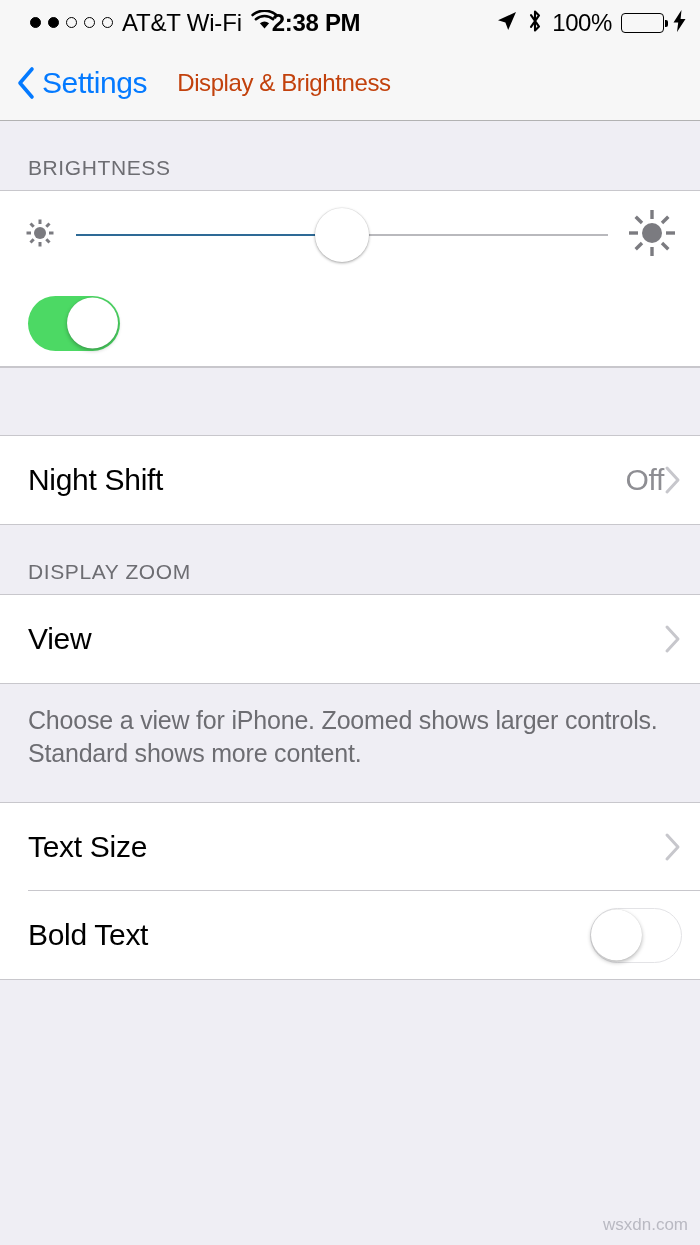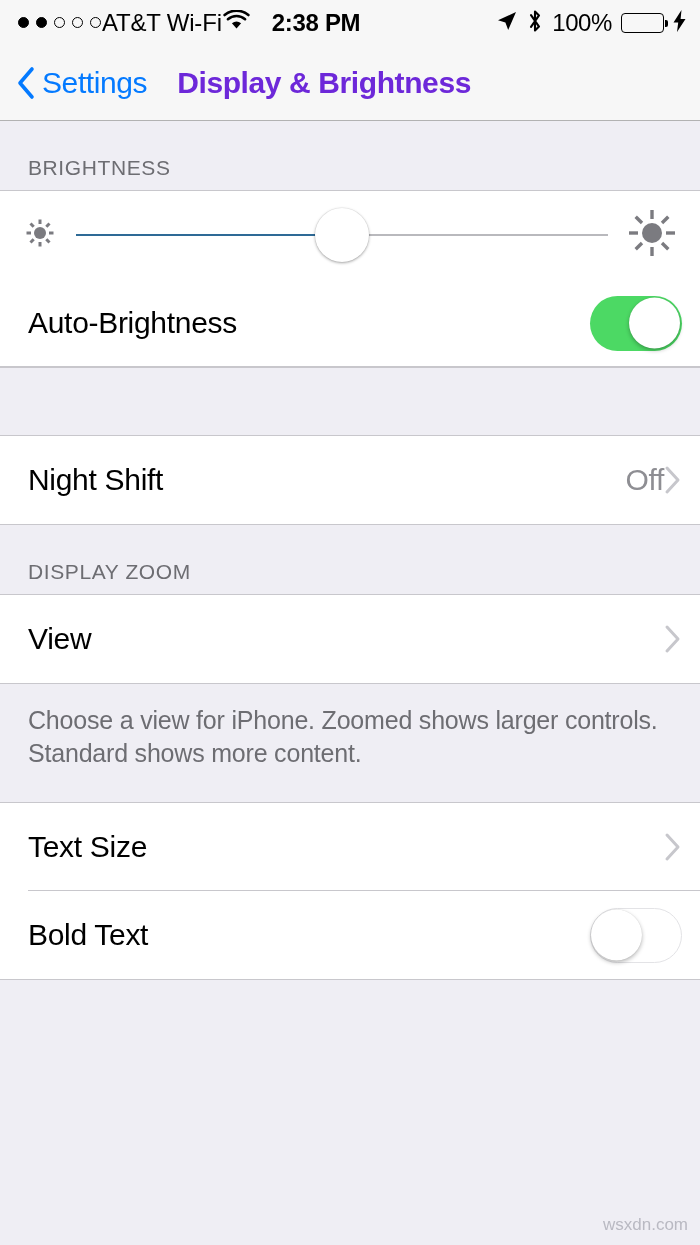--- a/index.html
+++ b/index.html
@@ -10,21 +10,21 @@
     -webkit-font-smoothing:antialiased;
     overflow:hidden;
   }
   #screen { position:relative; width:700px; height:1245px; background:#efeef4; }
 
   
   .statusbar{
     position:absolute; top:0; left:0; width:700px; height:45px;
     background:#f7f7f7; display:flex; align-items:center;
   }
-  .sb-left{ position:absolute; left:18px; display:flex; align-items:center; gap:1px; }
+  .sb-left{ position:absolute; left:30px; display:flex; align-items:center; gap:9px; }
   .dots{ display:flex; align-items:center; gap:7px; }
   .dot{ width:11px; height:11px; border-radius:50%; border:1.6px solid #000; }
   .dot.filled{ background:#000; }
   .carrier{ font-size:24px; color:#000; letter-spacing:-0.2px; }
   .wifi{ display:inline-block; }
   .sb-center{
     position:absolute; left:0; width:632px; text-align:center;
     font-size:24px; font-weight:bold; color:#000; letter-spacing:-0.3px;
   }
   .sb-right{ position:absolute; right:14px; display:flex; align-items:center; gap:9px; }
@@ -35,21 +35,21 @@
 
   
   .navbar{
     position:absolute; top:45px; left:0; width:700px; height:76px;
     background:#f7f7f7; border-bottom:1px solid #b2b2b2;
     display:flex; align-items:center;
   }
   .backbtn{ display:flex; margin-left:16px; cursor:pointer; }
   .chev-back{ width:20px; height:20px; margin-right:6px; }
   .back-label{ font-size:30px; color:#047aff; letter-spacing:-0.4px; }
-  .nav-title{ font-size:30px; font-weight:bold; color:#6d28d9; margin-left:30px; letter-spacing:-0.4px; }
+  .nav-title{ font-size:24px; font-weight:normal; color:#c2410c; margin-left:30px; letter-spacing:-0.4px; }
 
   
   .content{ position:absolute; top:121px; left:0; width:700px; height:1124px; background:#efeef4; }
 
   .group-header{
     font-size:21px; color:#6d6d72; letter-spacing:0.6px;
     padding:0 0 0 28px; display:flex; align-items:flex-end; height:100%;
     padding-bottom:10px;
   }
   .spacer{ background:#efeef4; }
@@ -204,21 +204,20 @@
               <line x1="36" y1="36" x2="42.3" y2="42.3"></line>
               <line x1="42.3" y1="9.7" x2="36" y2="16"></line>
               <line x1="16" y1="36" x2="9.7" y2="42.3"></line>
             </g>
           </svg>
         </span>
       </div>
 
       <div class="cell">
         <div class="cell-sep" style="left:0"></div>
-        <span class="cell-title">Auto-Brightness</span>
         <span class="toggle on">
           <span class="knob"></span>
         </span>
       </div>
     </div>
 
     <div class="spacer" style="height:67px"></div>
 
     <div class="cells">
       <div class="cell">

